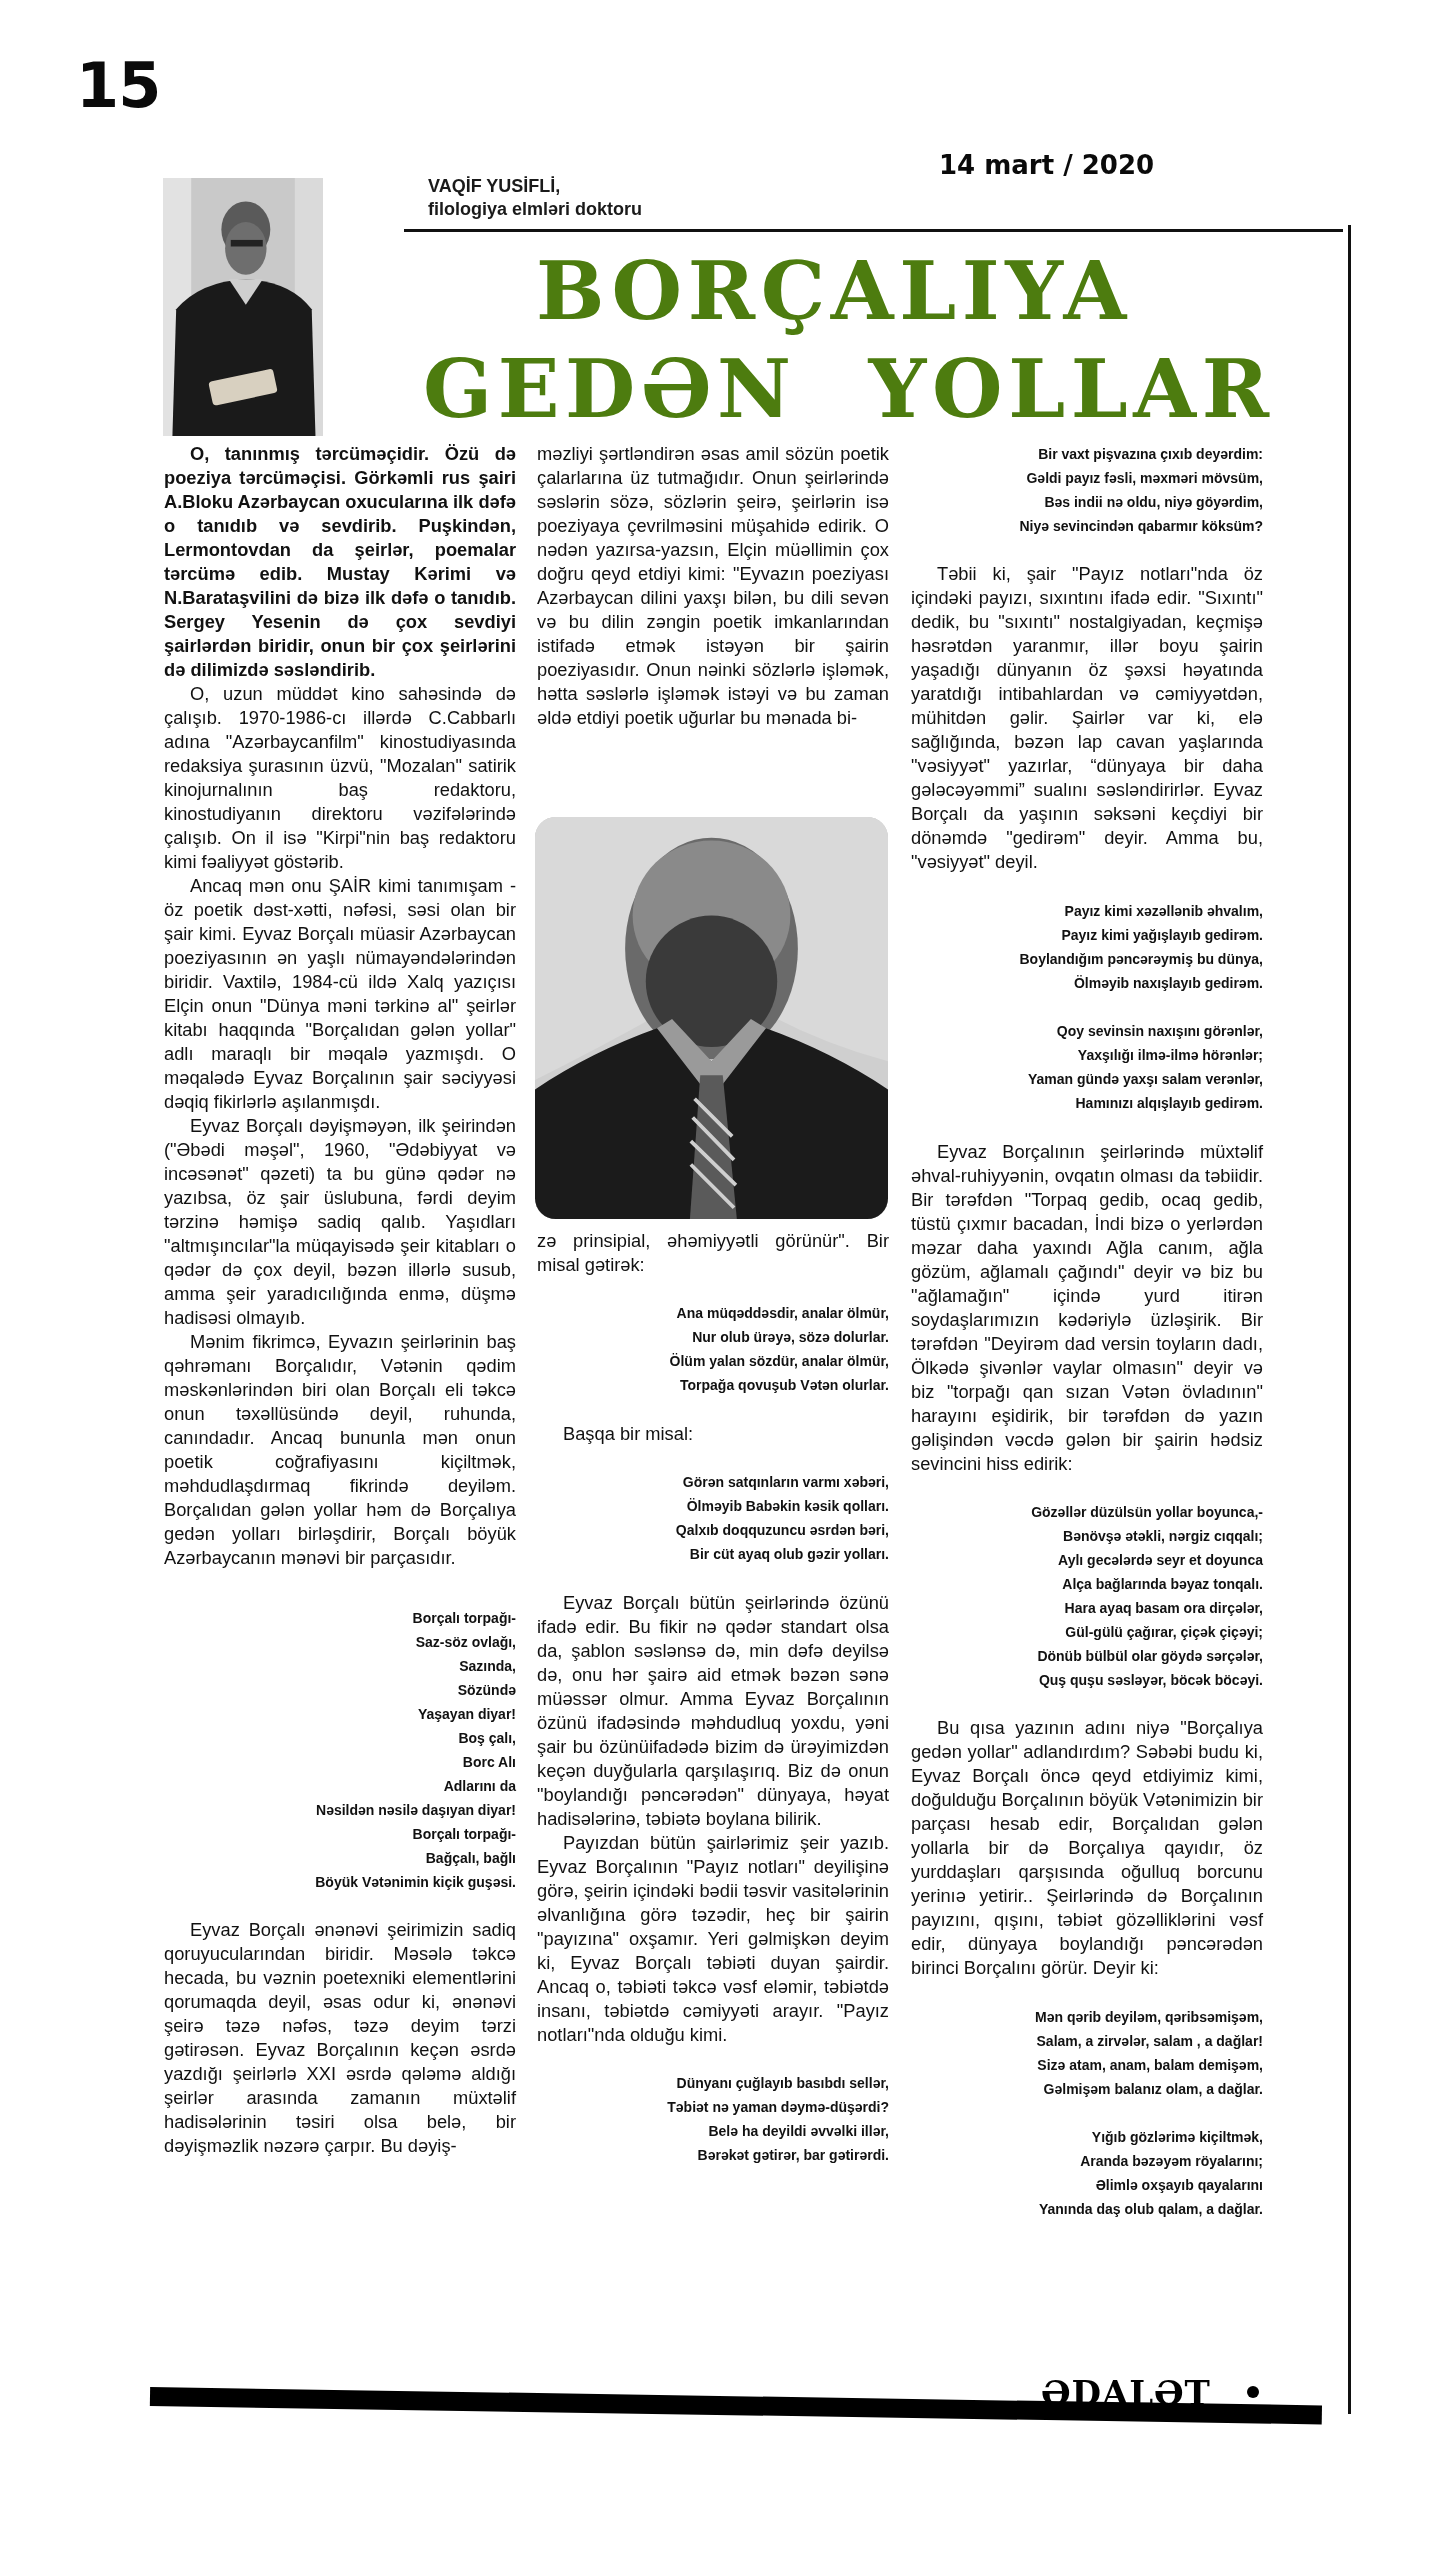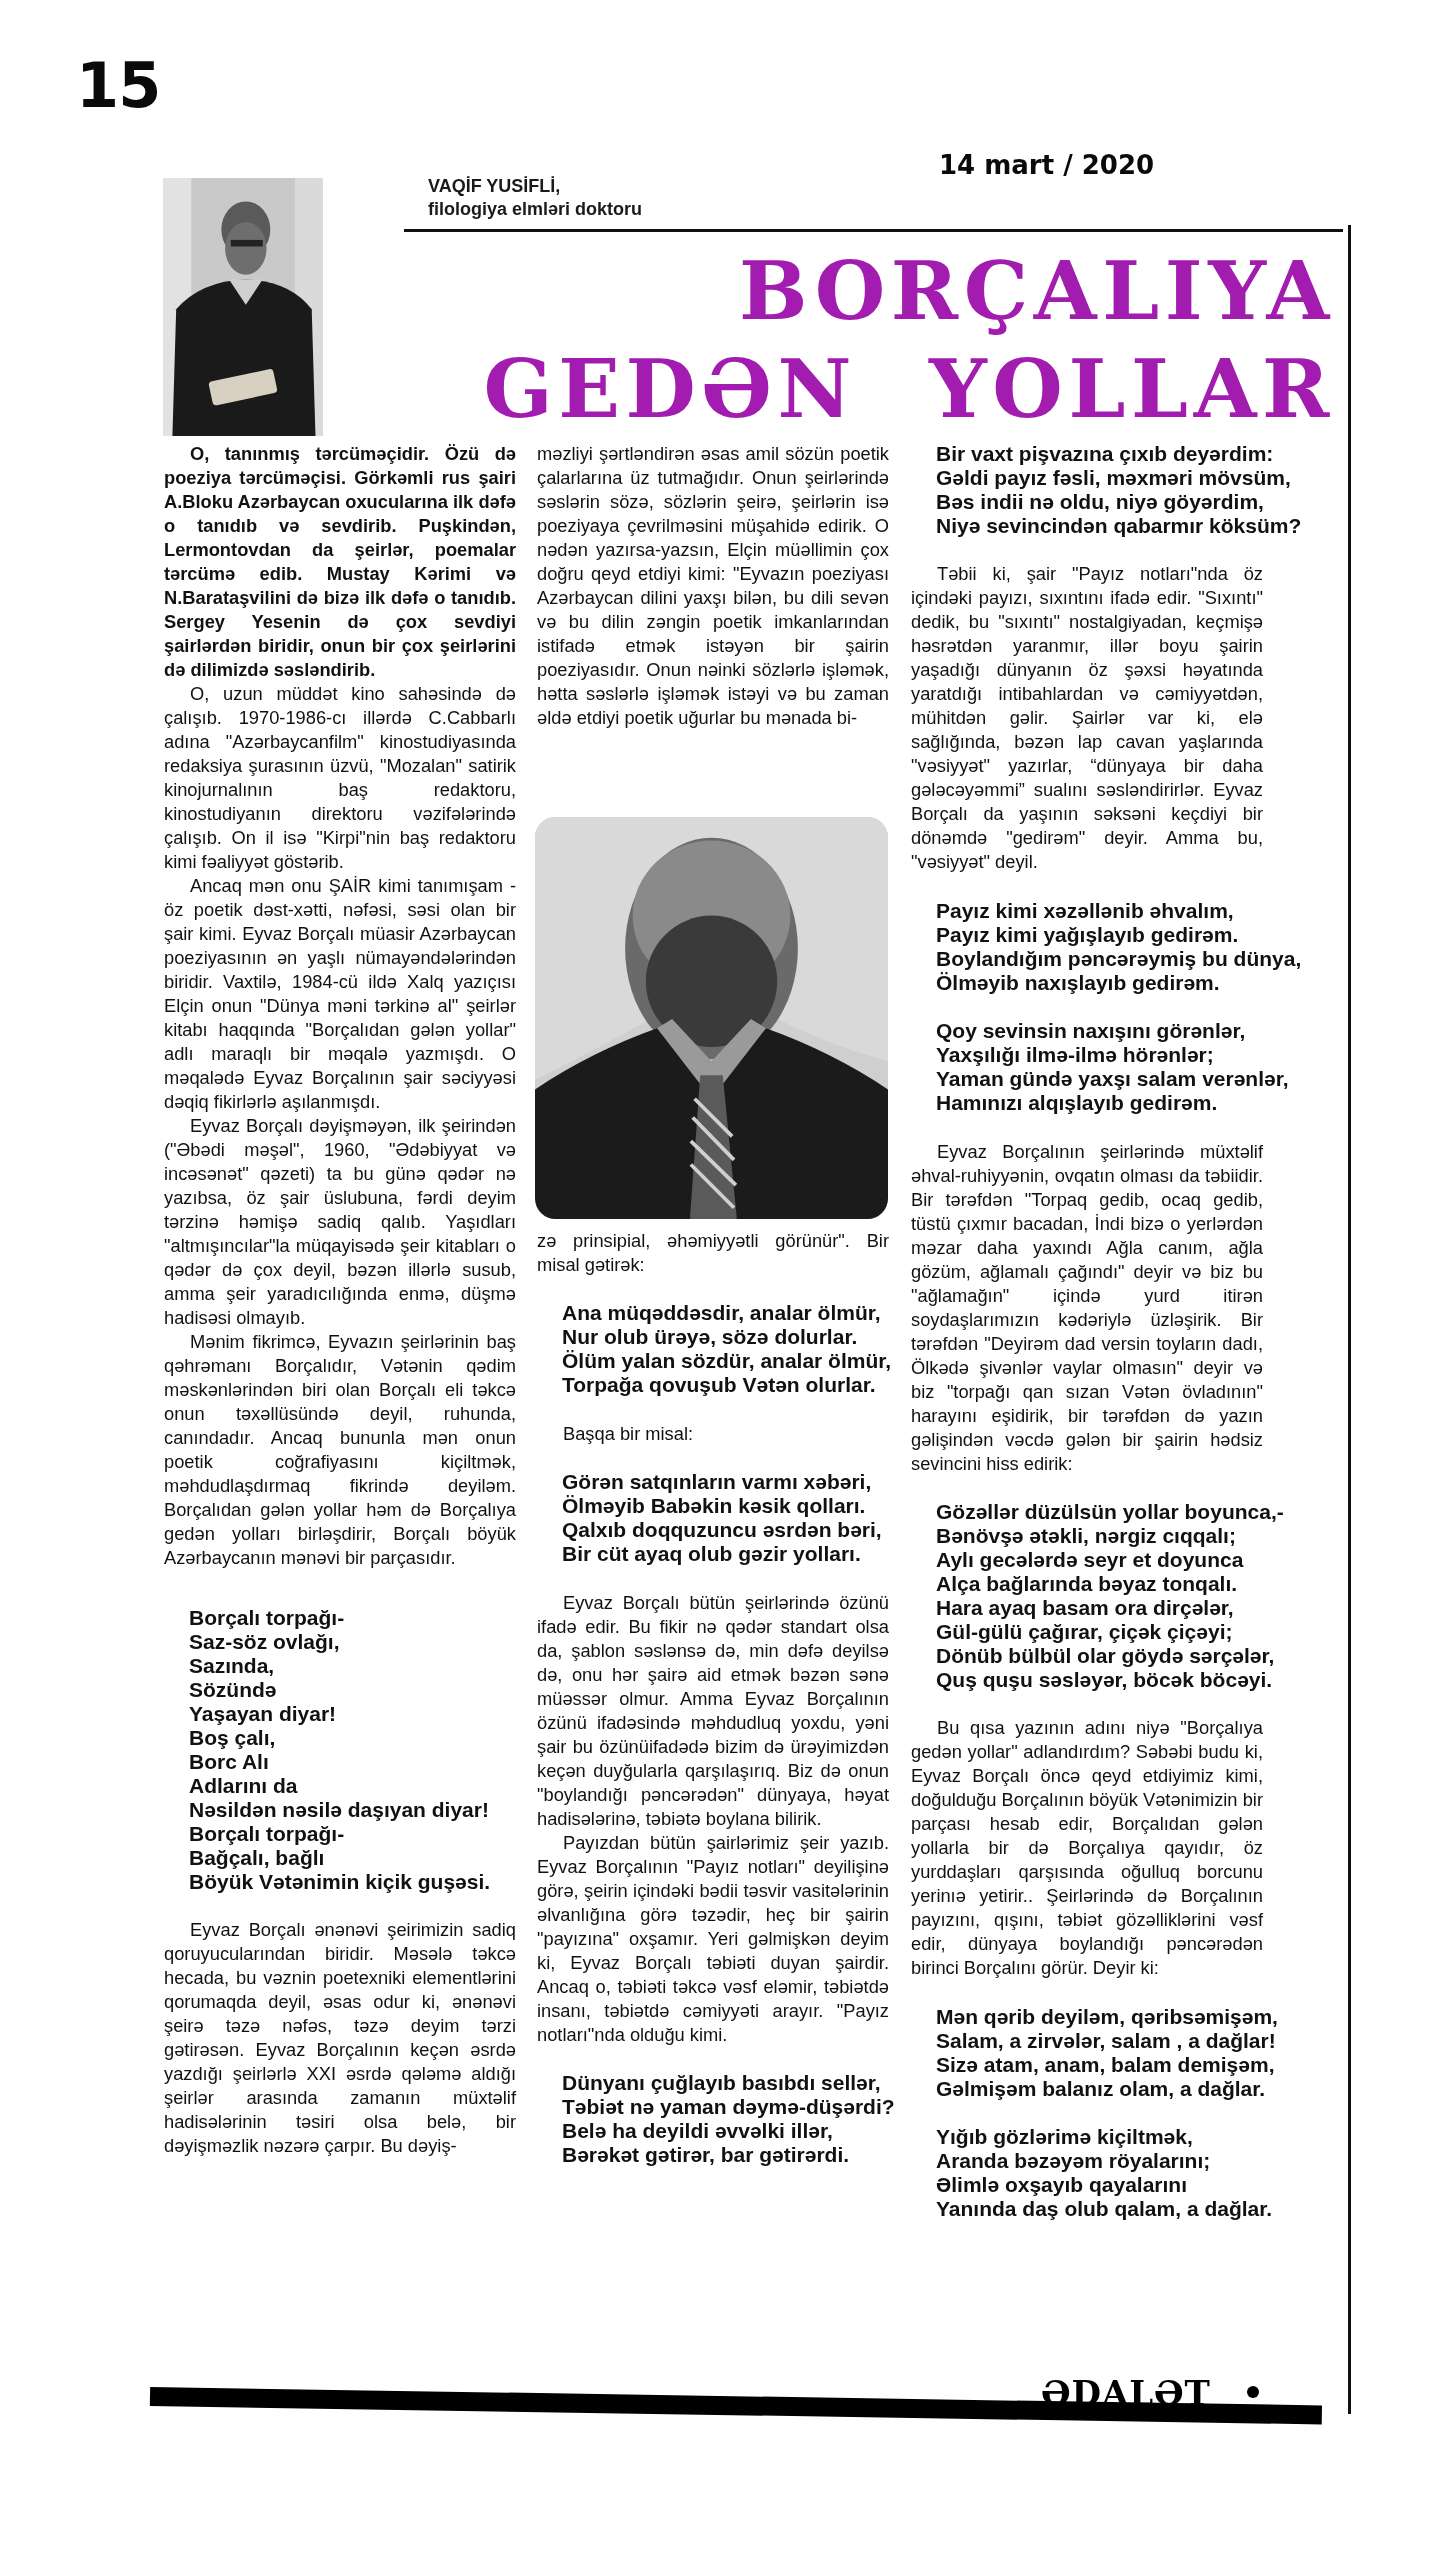--- a/index.html
+++ b/index.html
@@ -10,33 +10,33 @@
   .issue-date { position: absolute; left: 939px; top: 150px; font-family: "DejaVu Sans", sans-serif; font-weight: bold; font-size: 26px; color: #0a0a0a; }
 
   .author-photo { position: absolute; left: 163px; top: 178px; width: 160px; height: 258px; overflow: hidden; background: linear-gradient(180deg,#d6d6d6 0%,#bfbfbf 30%,#2b2b2b 55%,#1a1a1a 100%); }
   .author-photo svg { width: 100%; height: 100%; display: block; }
 
   .byline { position: absolute; left: 428px; top: 175px; font-weight: bold; font-size: 18px; line-height: 22.5px; color: #1a1a1a; }
   .byline .title { font-size: 18px; }
   .byline-rule { position: absolute; left: 404px; top: 229px; width: 939px; height: 2.8px; background: #111; }
   .right-rule { position: absolute; left: 1348px; top: 225px; width: 2.8px; height: 2189px; background: #111; }
 
-  .headline { position: absolute; left: 396px; top: 242px; width: 939px; font-family: "DejaVu Serif", serif; font-weight: bold; color: #a21caf; text-align: right; }
+  .headline { position: absolute; left: 423px; top: 242px; width: 939px; font-family: "DejaVu Serif", serif; font-weight: bold; color: #4d7c0f; text-align: left; }
   .headline .line1 { display: block; font-size: 81px; line-height: 98px; letter-spacing: 5.6px; padding-left: 113px; }
   .headline .line2 { display: block; font-size: 81px; line-height: 98px; letter-spacing: 5.6px; word-spacing: 38px; }
 
   .col { position: absolute; top: 442px; width: 352px; font-size: 18.3px; line-height: 24px; text-align: justify; hyphens: manual; }
   .col-left { left: 164px; }
   .col-mid { left: 537px; }
   .col-right { left: 911px; width: 352px; }
 
   .col p { text-indent: 26px; }
   .col p.lead { font-weight: bold; }
   .col p.noindent { text-indent: 0; }
-  .poem { font-weight: bold; font-size: 21px; line-height: 24px; padding-left: 25px; margin: 24.4px 0; text-align: left; }
+  .poem { font-weight: bold; font-size: 14px; line-height: 24px; padding-left: 25px; margin: 24.4px 0; text-align: right; }
   .poem div { white-space: nowrap; }
 
   .center-photo { position: absolute; left: 535px; top: 817px; width: 353px; height: 402px; border-radius: 20.7px; overflow: hidden; background: #d4d4d4; }
   .center-photo svg { width: 100%; height: 100%; display: block; }
 
   .footer-bar { position: absolute; left: 150px; top: 2387px; width: 1172px; height: 19px; background: #000; transform: rotate(0.9deg); transform-origin: left center; }
   .footer-brand { position: absolute; left: 1041px; top: 2373px; font-family: "DejaVu Serif", serif; font-weight: bold; font-size: 34px; letter-spacing: 0.9px; color: #000; text-align: center; }
   .footer-dot { position: absolute; left: 1247px; top: 2386px; width: 12.2px; height: 12.2px; border-radius: 50%; background: #000; }
 </style>
 </head>

